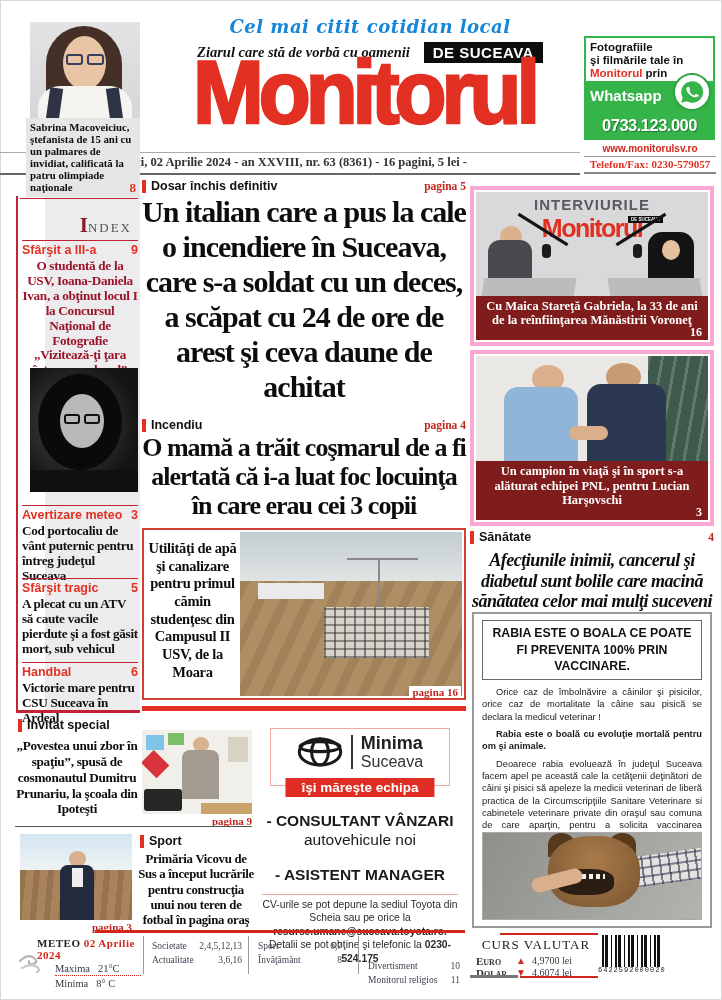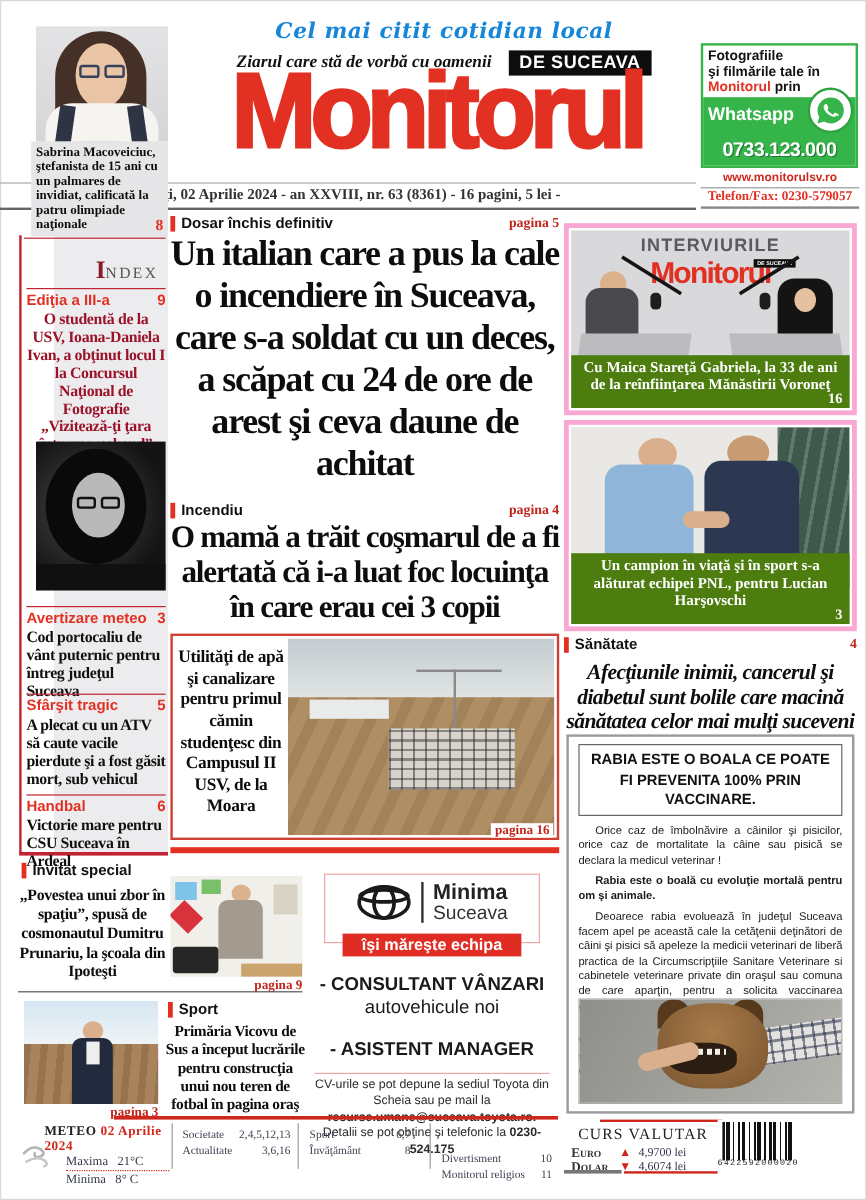--- a/index.html
+++ b/index.html
@@ -105,21 +105,21 @@
       repeating-linear-gradient(0deg, rgba(40,40,40,.45) 0 2px, transparent 2px 8px); }
   .cp-crane-v { position:absolute; left:62%; top:16%; width:2px; height:32%; background:#8a8a8a; }
   .cp-crane-h { position:absolute; left:48%; top:16%; width:32%; height:2px; background:#8a8a8a; }
   .campus-page { position:absolute; right:3px; bottom:0; background:#fff; color:#c0271c;
     font-size:11px; font-weight:bold; padding:0 3px; }
   .red-band { left:142px; top:706px; width:324px; height:5px; background:#e23023; }
 
   
   .photo-box { position:absolute; border:4px solid #f9a8d4; background:#fff; }
   .pb-photo { position:absolute; left:2px; top:2px; right:2px; overflow:hidden; }
-  .pb-band { position:absolute; left:2px; right:2px; bottom:2px; background:#4d7c0f; color:#fff;
+  .pb-band { position:absolute; left:2px; right:2px; bottom:2px; background:#7f1d1d; color:#fff;
     text-align:center; font-weight:bold; font-size:12.5px; line-height:1.18; padding:3px 8px 12px; }
   .pb-num { position:absolute; right:6px; bottom:1px; font-size:12px; font-weight:bold; }
 
   .iv-photo { background:#d9d9db; }
   .iv-title { position:absolute; left:0; right:0; top:4px; text-align:center; color:#5a5a5e;
     font-family:"Liberation Sans",sans-serif; font-weight:bold; font-size:15px; letter-spacing:1px; }
   .iv-brand { position:absolute; left:0; right:0; top:22px; text-align:center; color:#e23023;
     font-family:"Liberation Sans",sans-serif; font-weight:900; font-size:25px; letter-spacing:-1.5px; }
   .iv-badge { position:absolute; left:152px; top:24px; background:#0d0d0d; color:#fff;
     font-family:"Liberation Sans",sans-serif; font-size:4.5px; font-weight:bold; padding:1px 3px; }
@@ -282,21 +282,21 @@
   <div class="abs sab-caption">
     <span>Sabrina Macoveiciuc, ştefanista de 15 ani cu un palmares de invidiat, calificată la patru olimpiade naţionale</span>
     <span class="sab-page">8</span>
   </div>
 
   <div class="abs index-head">
     <span class="index-i">I</span><span class="index-rest">NDEX</span>
   </div>
 
   <div class="abs side-label" style="top:240px;">
-    <span>Ediţia a III-a</span>
+    <span>Sfârşit a III-a</span>
     <span>9</span>
   </div>
   <div class="abs side-text red" style="top:259px;">O studentă de la USV, Ioana-Daniela Ivan, a obţinut locul I la Concursul Naţional de Fotografie „Vizitează-ţi ţara într-un weekend”</div>
 
   <div class="abs bw-photo">
     <div class="bw-hair"></div>
     <div class="bw-face"></div>
     <div class="bw-gl"></div>
     <div class="bw-gl bw-gl2"></div>
     <div class="bw-sh"></div>
@@ -468,21 +468,21 @@
         <div class="t-city">Suceava</div>
       </span>
     </div>
     <div class="t-banner">îşi măreşte echipa</div>
     <div class="t-job1">- CONSULTANT VÂNZARI</div>
     <div class="t-job1b">autovehicule noi</div>
     <div class="t-job2">- ASISTENT MANAGER</div>
     <div class="t-div"></div>
     <div class="t-foot">
       <span>CV-urile se pot depune la sediul Toyota din</span><br>
-      <span>Scheia sau pe mail la</span><br>
+      <span>Scheia sau pe orice la</span><br>
       <span class="t-bold">resurse.umane@suceava.toyota.ro.</span><br>
       <span>Detalii se pot obţine şi telefonic la </span><span class="t-bold">0230-524.175</span>
     </div>
   </div>
 
   <div class="abs f-redline"></div>
   <div class="abs meteo">
     <div class="meteo-head">
       <span>METEO</span>
       <span class="meteo-date">02 Aprilie 2024</span>

